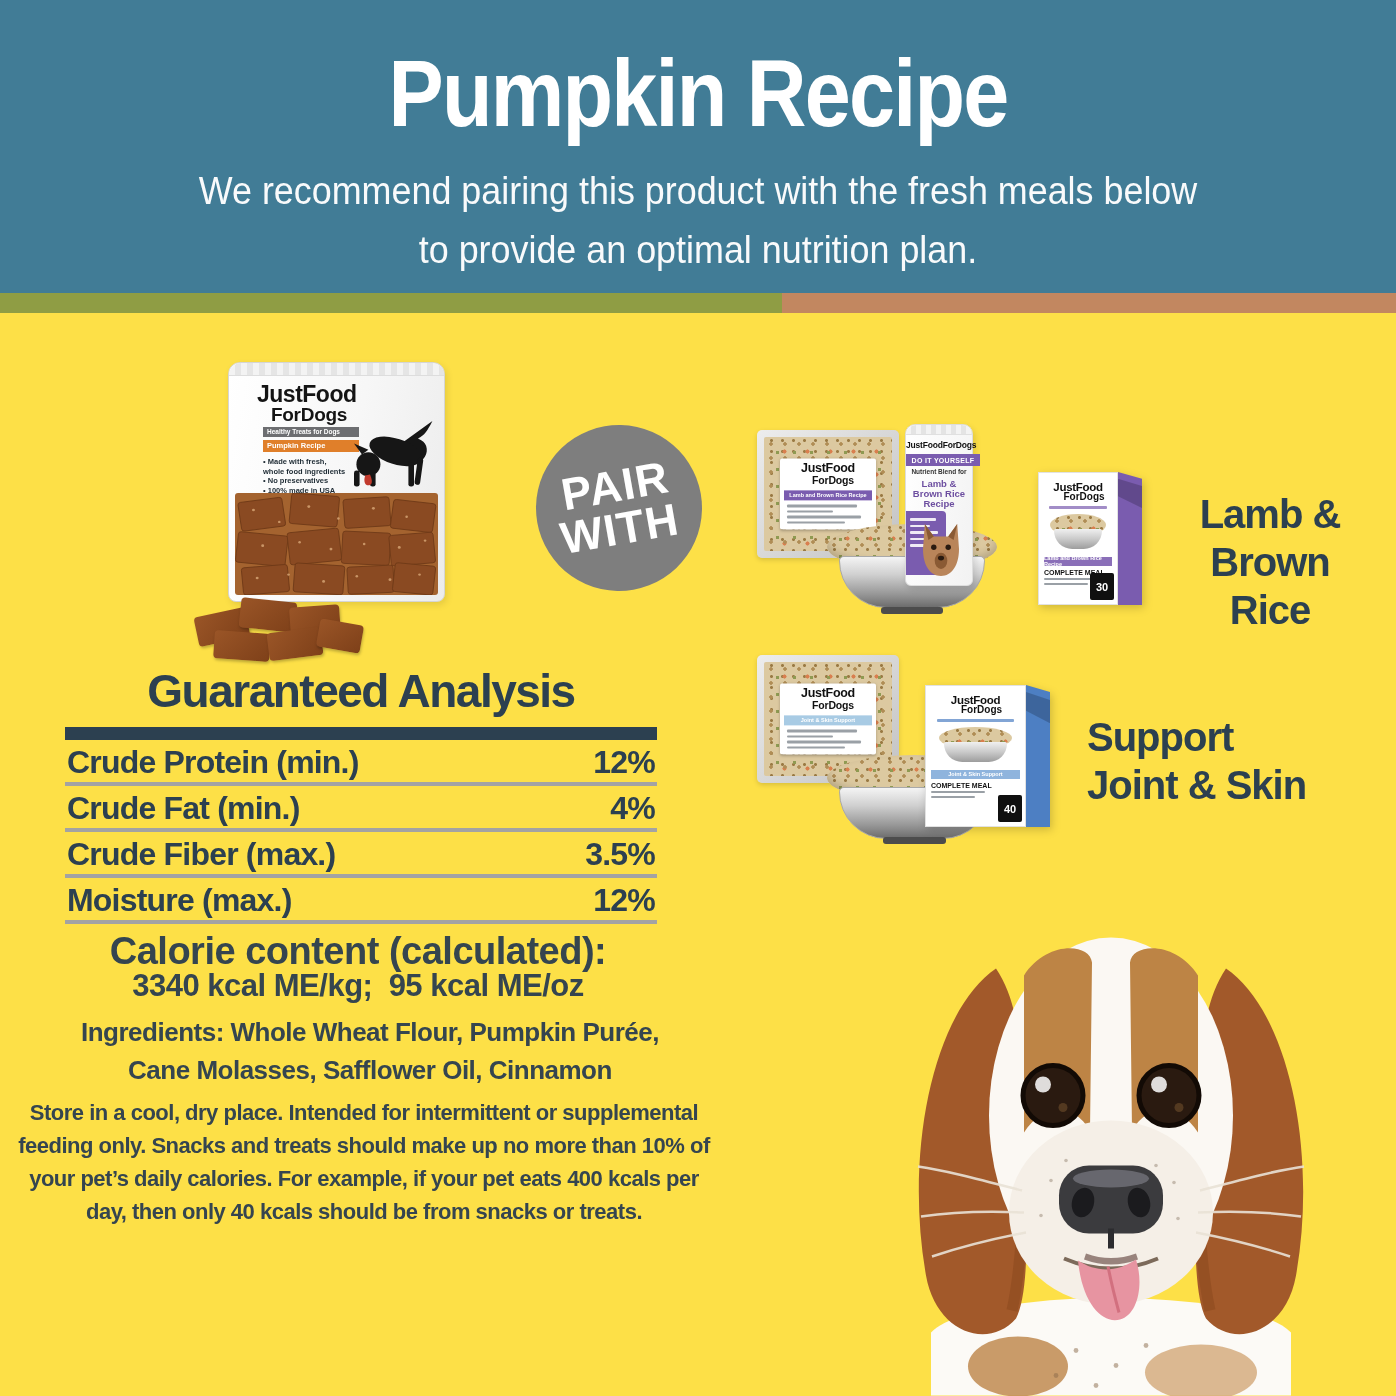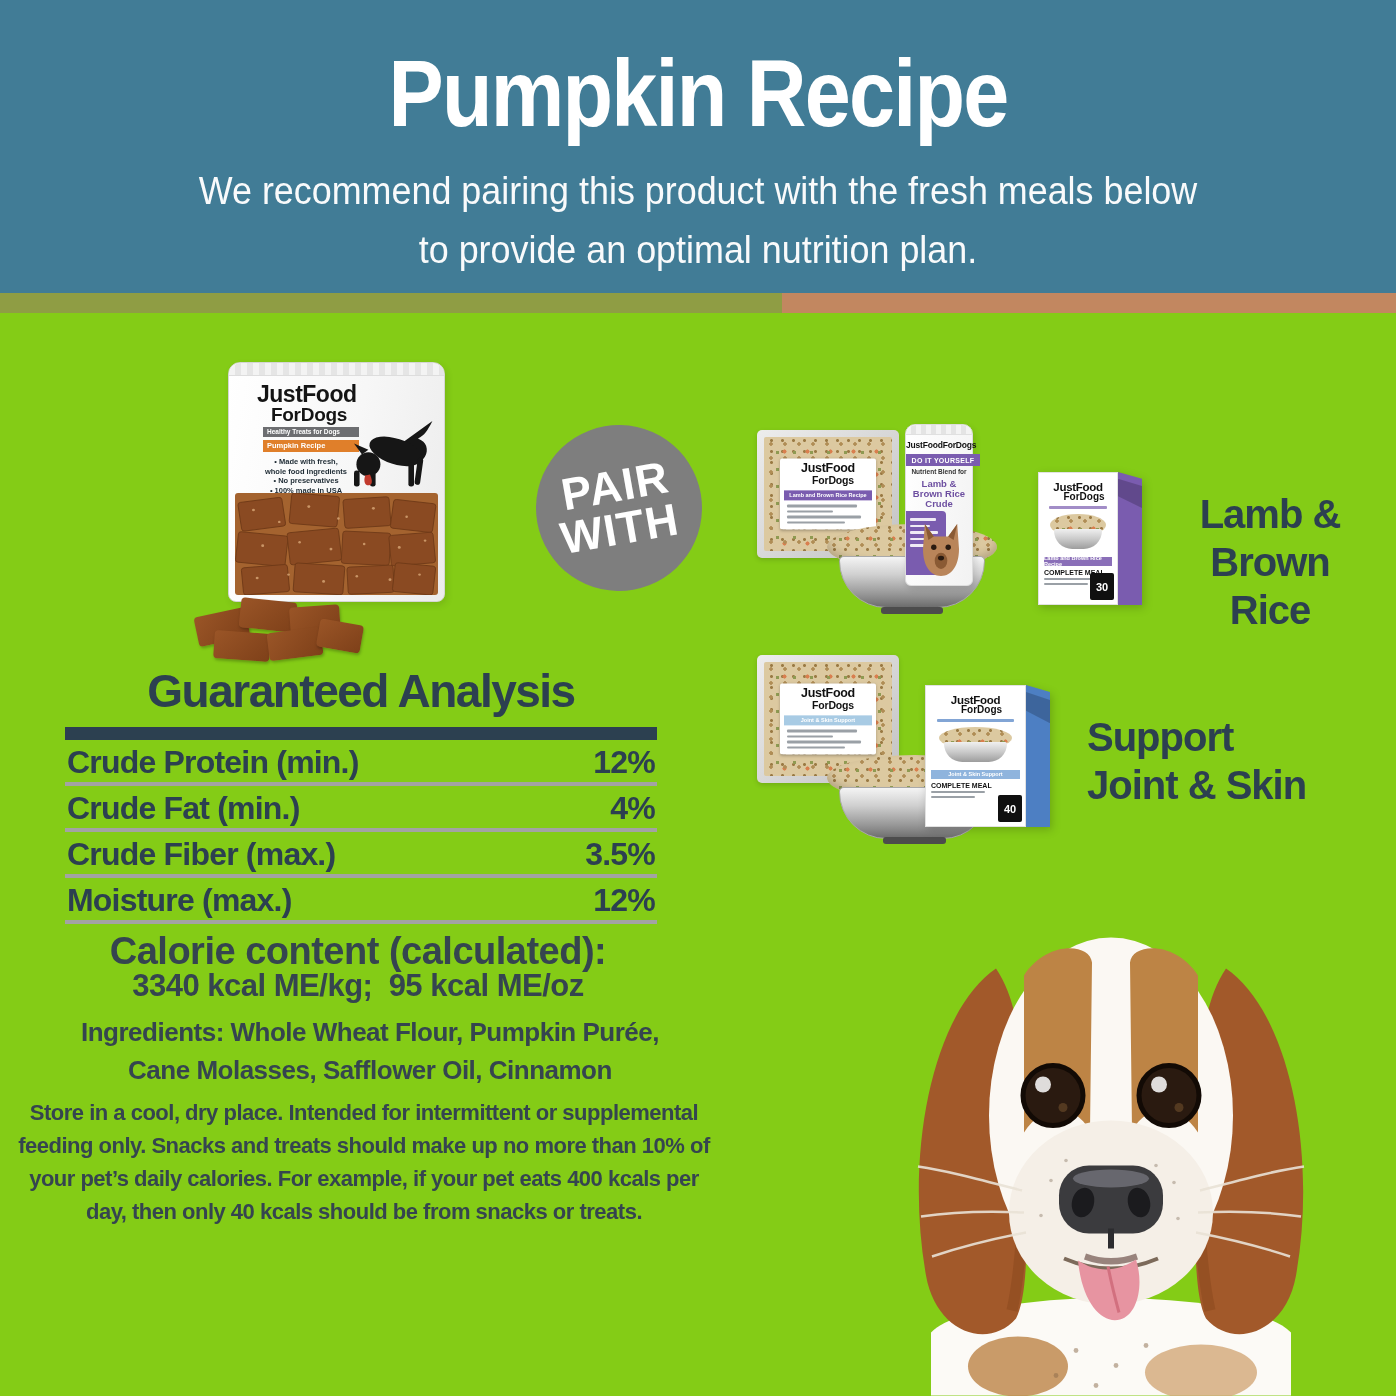--- a/index.html
+++ b/index.html
@@ -1,16 +1,16 @@
 <!DOCTYPE html>
 <html><head>
 <meta charset="utf-8">
 <style>
   html,body{margin:0;padding:0;background:#fff;}
-  .canvas{position:relative;width:1396px;height:1396px;background:#84cc16;overflow:hidden;
+  .canvas{position:relative;width:1396px;height:1396px;background:#fde047;overflow:hidden;
           font-family:"Liberation Sans",sans-serif;color:#2c4050;}
 
   
   .hdr{position:absolute;left:0;top:0;width:100%;height:293px;background:#417c96;text-align:center;color:#fff;}
   .hdr-title{margin-top:40px;font-size:94px;font-weight:700;letter-spacing:-2px;transform:scale(.88,1);transform-origin:center top;}
   .hdr-sub{margin-top:14px;font-size:39px;font-weight:400;line-height:1.5;transform:scale(.92,1);transform-origin:center top;opacity:.97;}
   .stripe{position:absolute;left:0;top:293px;width:100%;height:20px;display:flex;}
   .stripe-green{width:56%;background:#8f9d44;}
   .stripe-orange{flex:1;background:#c28760;}
 
@@ -29,21 +29,21 @@
        border:1px solid #d5d5d5;border-radius:12px 12px 8px 8px;box-shadow:2px 3px 7px rgba(0,0,0,.1);}
   .bag-crimp{height:12px;background:repeating-linear-gradient(90deg,#f3f3f3 0 6px,#e5e5e5 6px 12px);
        border-bottom:1px solid #ddd;border-radius:12px 12px 0 0;}
   .bag-brand{margin:8px 0 0 28px;color:#141414;line-height:.95;}
   .bag-brand .b1{font-size:23px;font-weight:800;letter-spacing:-.5px;display:block;}
   .bag-brand .b2{font-size:19px;font-weight:800;letter-spacing:-.3px;display:block;margin-left:14px;}
   .bag-bar{margin:3px 0 0 34px;width:96px;height:10px;font-size:6.5px;font-weight:700;color:#fff;
        display:flex;align-items:center;padding-left:4px;box-sizing:border-box;}
   .bag-bar.gray{background:#6d6e71;}
   .bag-bar.orange{background:#e07f2a;height:12px;font-size:7.5px;}
-  .bag-bullets{margin:5px 7px 0 34px;width:86px;font-size:7.5px;font-weight:700;color:#1d2a33;line-height:1.3;text-align:center;}
+  .bag-bullets{margin:5px 7px 0 34px;width:86px;font-size:7.5px;font-weight:700;color:#1d2a33;line-height:1.3;text-align:left;}
   .bag-bullets div::before{content:"• ";}
   .bag-dog{position:absolute;right:2px;top:46px;width:104px;height:84px;}
   .bag-window{position:absolute;left:6px;right:6px;bottom:6px;height:102px;border-radius:3px;overflow:hidden;}
   .treat{position:absolute;background:linear-gradient(135deg,#9a5527,#7e4019);border-radius:4px;box-shadow:1px 2px 3px rgba(0,0,0,.25);}
 
   
   .pair{position:absolute;left:536px;top:425px;width:166px;height:166px;border-radius:50%;background:#7e7e7e;
         color:#fff;display:flex;flex-direction:column;align-items:center;justify-content:center;
         transform:rotate(-10deg);font-weight:800;font-size:45px;line-height:.95;letter-spacing:1px;}
   .pair .w2{margin-left:-6px;}
@@ -241,21 +241,21 @@
       <div class="bowl-basin"></div>
       <div class="bowl-base"></div>
     </div>
     <div class="diy" style="left:148px;top:2px;width:68px;height:162px;">
       <div class="diy-crimp"></div>
       <div class="diy-brand">JustFoodForDogs</div>
       <div class="diy-badge">DO IT YOURSELF</div>
       <div class="diy-sub">Nutrient Blend for</div>
       <div class="diy-name">
         <div>Lamb &amp;</div>
-        <div>Brown Rice Crude</div>
+        <div>Brown Rice Recipe</div>
       </div>
       <div class="diy-bottom">
         <div class="diy-panel">
             <i></i>
             <i></i>
             <i></i>
             <i></i>
             <i></i>
           </div>
         <svg class="diy-dogsvg" viewBox="0 0 60 70">

